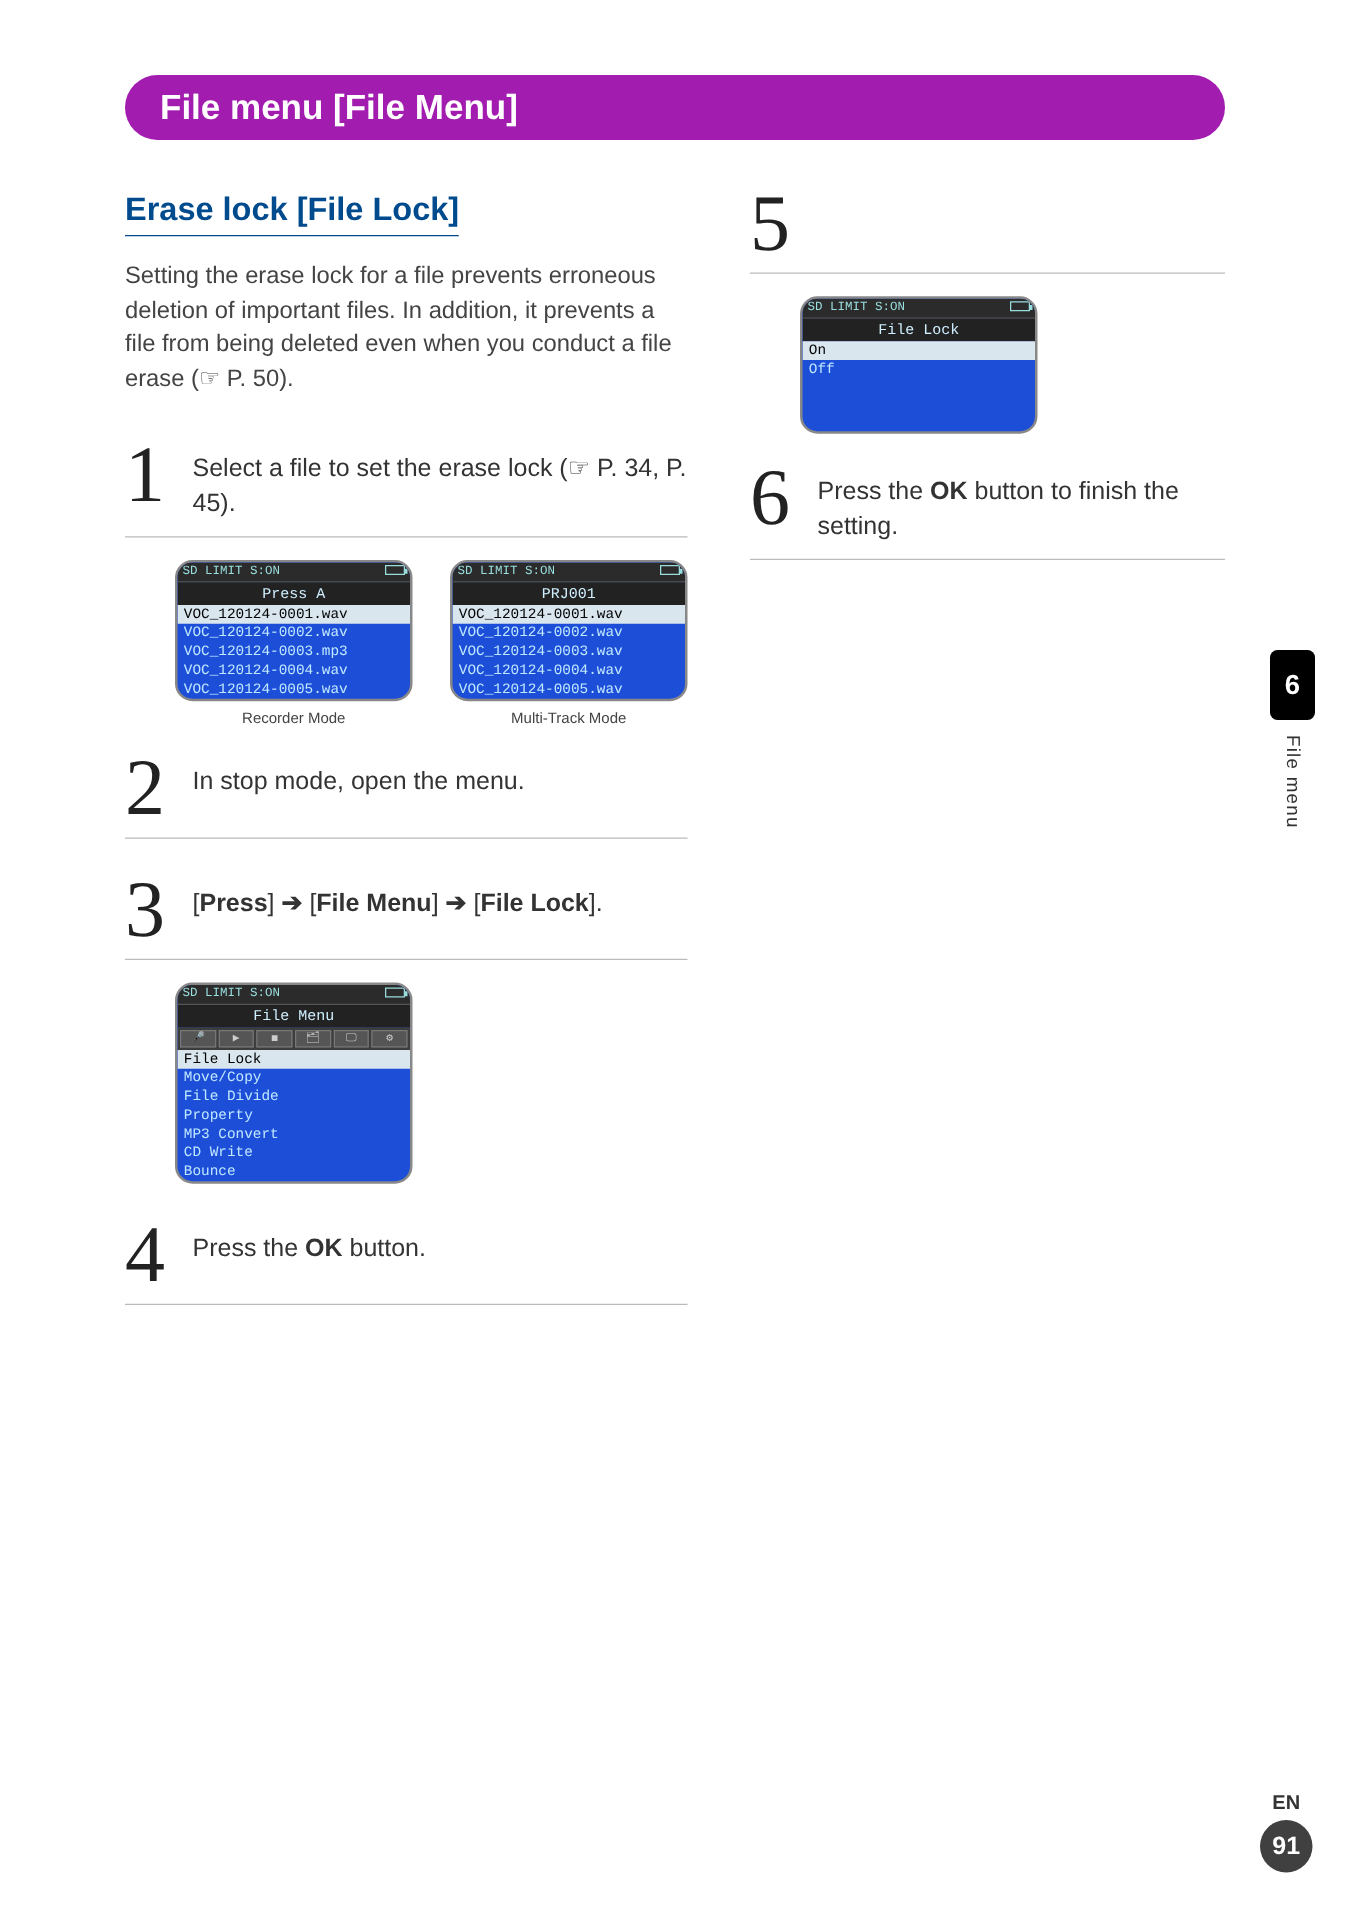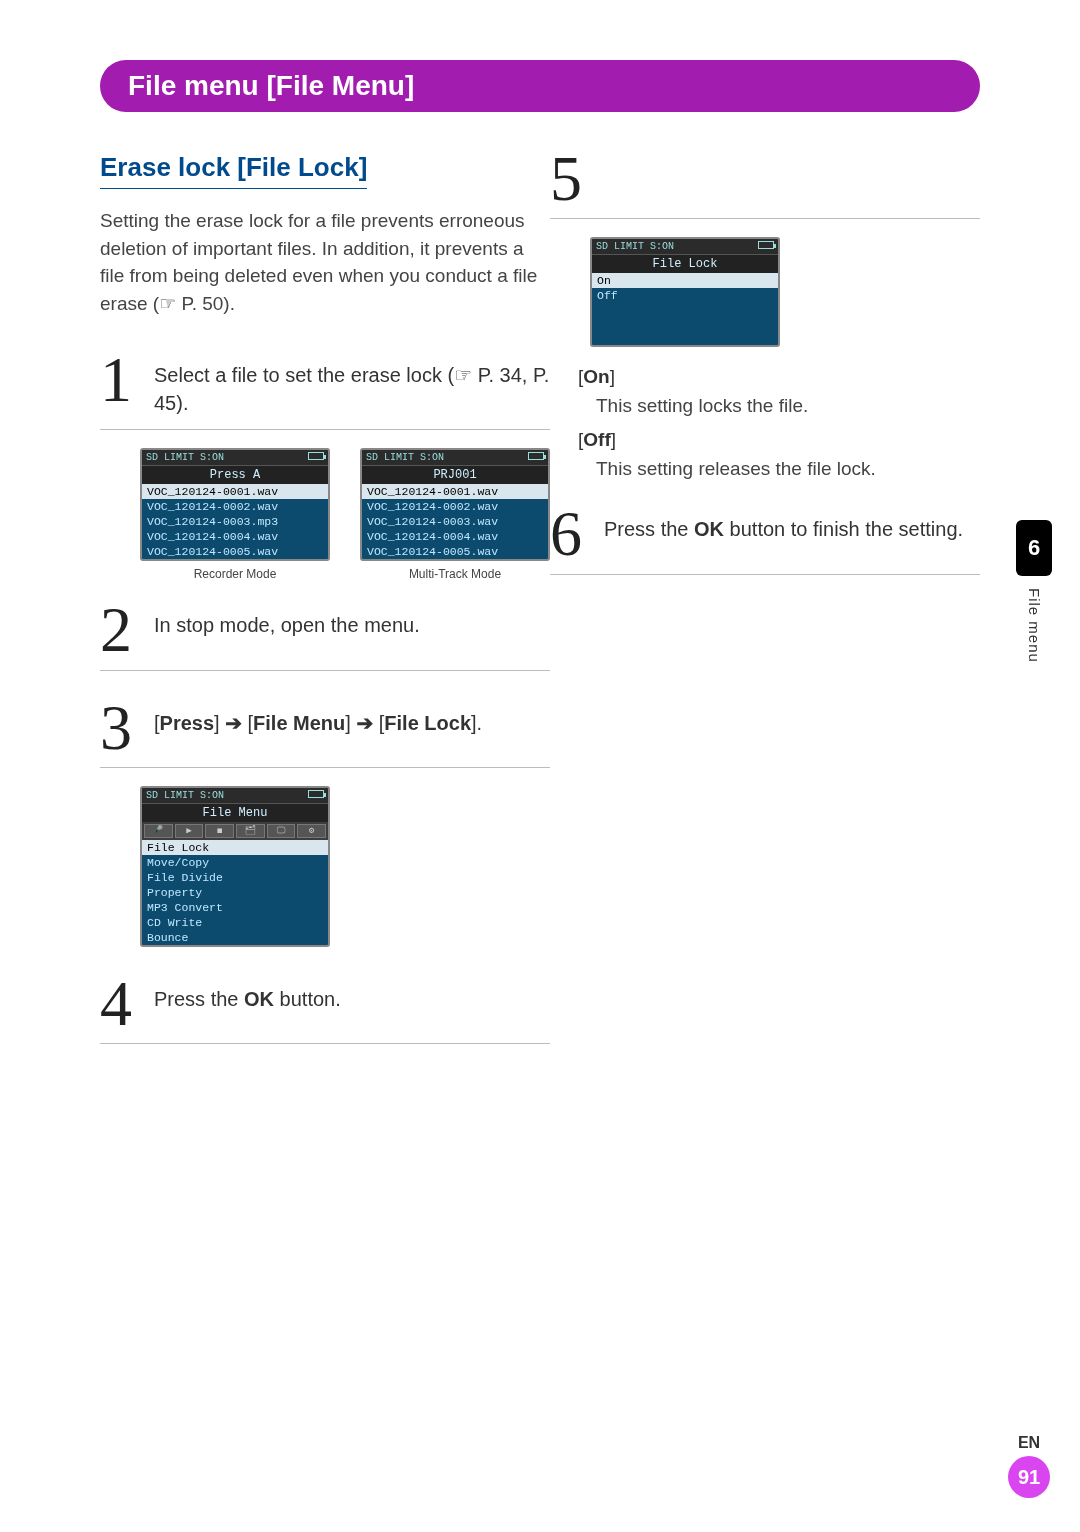--- a/index.html
+++ b/index.html
@@ -18,20 +18,21 @@
     background: #a21caf;
     color: #fff;
     border-radius: 30px;
     padding: 10px 28px;
     font-size: 28px;
     font-weight: bold;
     margin-bottom: 40px;
   }
   .columns {
     display: flex;
+    gap: 50px;
   }
   .col { flex: 1; }
   .section-title {
     color: #004b8d;
     font-size: 26px;
     font-weight: bold;
     border-bottom: 1.5px solid #004b8d;
     padding-bottom: 5px;
     margin-bottom: 18px;
     display: inline-block;
@@ -66,26 +67,26 @@
   }
   .step-body .b { font-weight: bold; }
   .screens-row {
     display: flex;
     gap: 30px;
     margin: 10px 0 8px 40px;
   }
   .screen-block { flex: 1; text-align: center; }
   .lcd {
     width: 190px;
-    background: #0c4a6e;
+    background: #1d4ed8;
     color: #bfe8ff;
     font-family: "Courier New", monospace;
     font-size: 13px;
     border: 2px solid #888;
-    border-radius: 3px;
+    border-radius: 14px;
     margin: 0 auto;
     text-align: left;
     overflow: hidden;
   }
   .lcd-header {
     background: #2b2b2b;
     color: #9dd;
     font-size: 10px;
     padding: 2px 4px;
     border-bottom: 1px solid #555;
@@ -167,21 +168,21 @@
   }
   .footer {
     position: absolute;
     right: 30px;
     bottom: 34px;
     text-align: center;
   }
   .footer .lang { font-size: 16px; font-weight: bold; color:#333; }
   .page-badge {
     width: 42px; height: 42px;
-    background:#d946ef; color:#fff;
+    background:#404040; color:#fff;
     border-radius: 50%;
     font-size: 20px; font-weight:bold;
     display:flex; align-items:center; justify-content:center;
     margin: 4px auto 0;
   }
   .arrow { font-weight: bold; }
   .ref { font-family: Arial, sans-serif; }
 </style>
 </head>
 <body>
@@ -292,26 +293,20 @@
         <div class="lcd-header">
             <span>SD  LIMIT  S:ON</span>
             <span class="batt"></span>
           </div>
         <div class="lcd-title">File Lock</div>
         <div class="lcd-row sel">On</div>
         <div class="lcd-row">Off</div>
         <div style="height:40px;"></div>
       </div>
 
-      <div class="option-desc">
-        <div><span class="label">[</span><span class="b">On</span><span class="label">]</span></div>
-        <div class="indent">This setting locks the file.</div>
-        <div style="margin-top:6px;"><span class="label">[</span><span class="b">Off</span><span class="label">]</span></div>
-        <div class="indent">This setting releases the file lock.</div>
-      </div>
 
       <div class="step" style="margin-top:24px;">
         <div class="step-num">6</div>
         <div class="step-body">
           <span>Press the </span><span class="b">OK</span><span> button to finish the setting.</span>
         </div>
       </div>
     </div>
   </div>
 </div>

